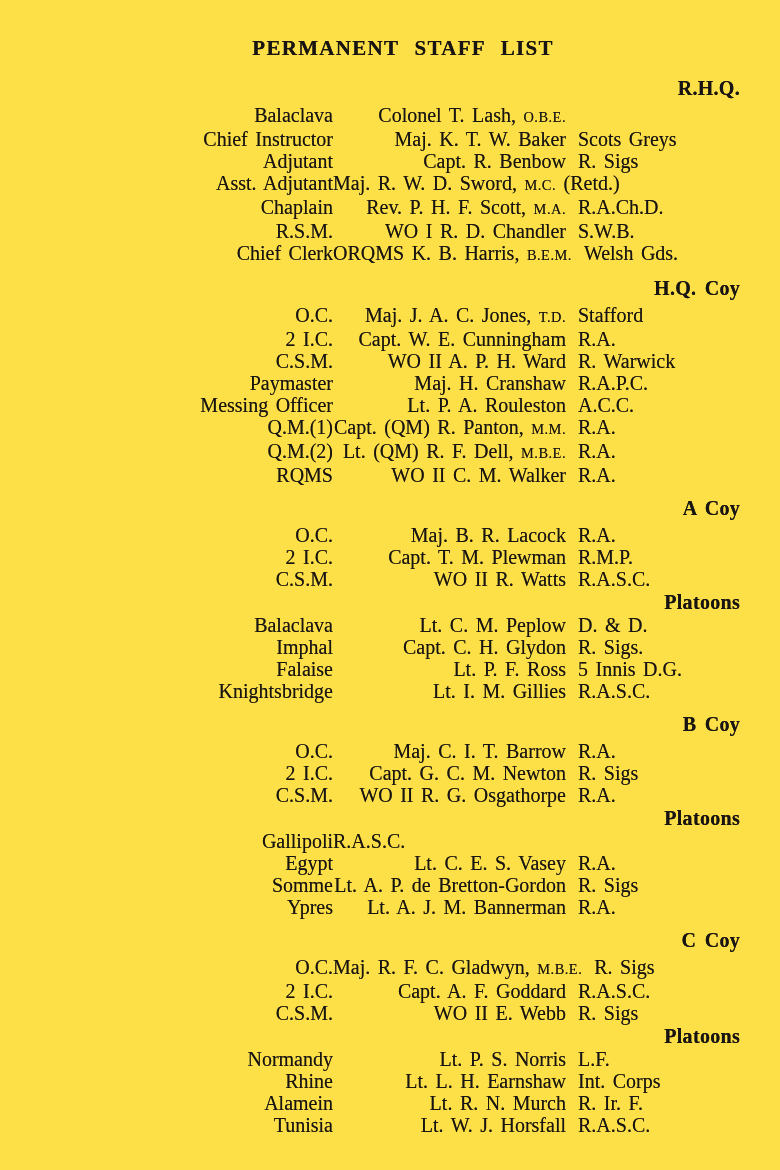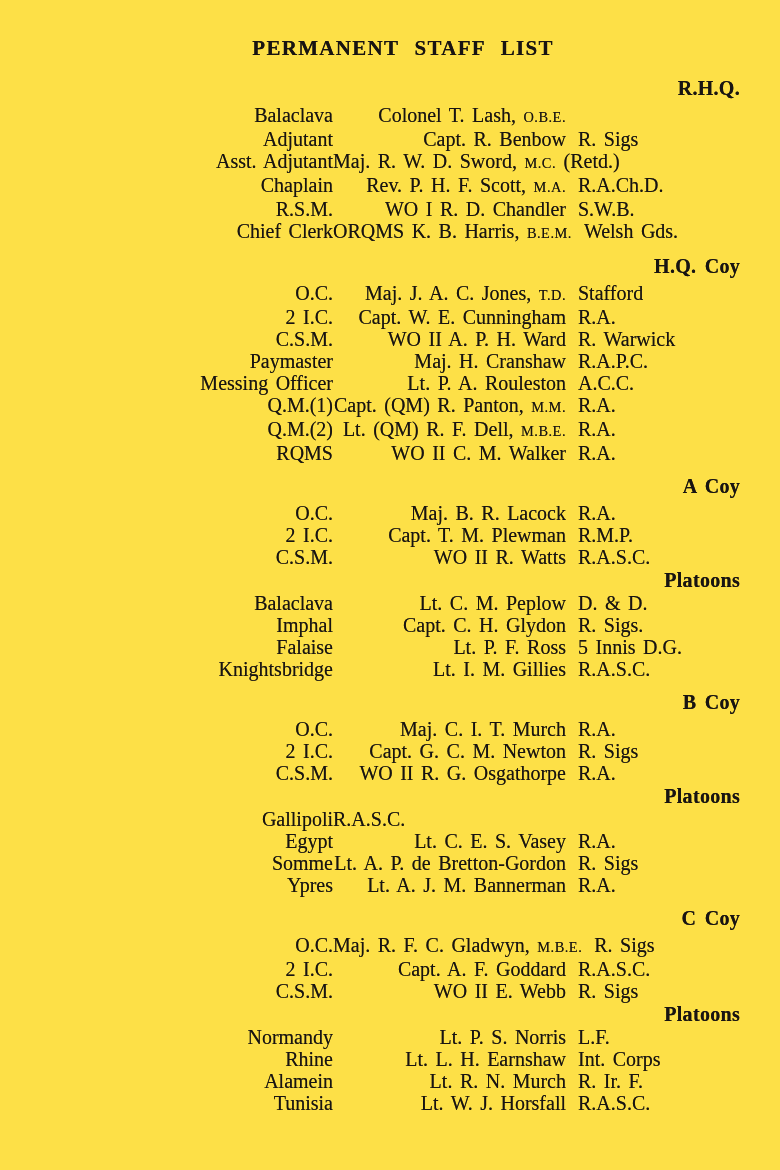--- a/index.html
+++ b/index.html
@@ -72,20 +72,25 @@
   <h1 class="title">PERMANENT STAFF LIST</h1>
   <div class="staff-list" id="staff-list">
       <section class="section">
         <div class="section-header gap-after">R.H.Q.</div>
         <div class="row">
           <span class="role">Balaclava</span>
           <span class="name"><span>Colonel T. Lash, </span><span class="sc">O.B.E.</span></span>
           <span class="corps"></span>
         </div>
         <div class="row">
+          <span class="role">Chief Instructor</span>
+          <span class="name"><span>Maj. K. T. W. Baker</span></span>
+          <span class="corps">Scots Greys</span>
+        </div>
+        <div class="row">
           <span class="role">Adjutant</span>
           <span class="name"><span>Capt. R. Benbow</span></span>
           <span class="corps">R. Sigs</span>
         </div>
         <div class="row">
           <span class="role">Asst. Adjutant</span>
           <span class="name"><span>Maj. R. W. D. Sword, </span><span class="sc">M.C.</span><span> (Retd.)</span></span>
           <span class="corps"></span>
         </div>
         <div class="row">
@@ -185,21 +190,21 @@
         <div class="row">
           <span class="role">Knightsbridge</span>
           <span class="name"><span>Lt. I. M. Gillies</span></span>
           <span class="corps">R.A.S.C.</span>
         </div>
       </section>
       <section class="section">
         <div class="section-header gap-after">B Coy</div>
         <div class="row">
           <span class="role">O.C.</span>
-          <span class="name"><span>Maj. C. I. T. Murch</span></span>
+          <span class="name"><span>Maj. C. I. T. Barrow</span></span>
           <span class="corps">R.A.</span>
         </div>
         <div class="row">
           <span class="role">2 I.C.</span>
           <span class="name"><span>Capt. G. C. M. Newton</span></span>
           <span class="corps">R. Sigs</span>
         </div>
         <div class="row">
           <span class="role">C.S.M.</span>
           <span class="name"><span>WO II R. G. Osgathorpe</span></span>

